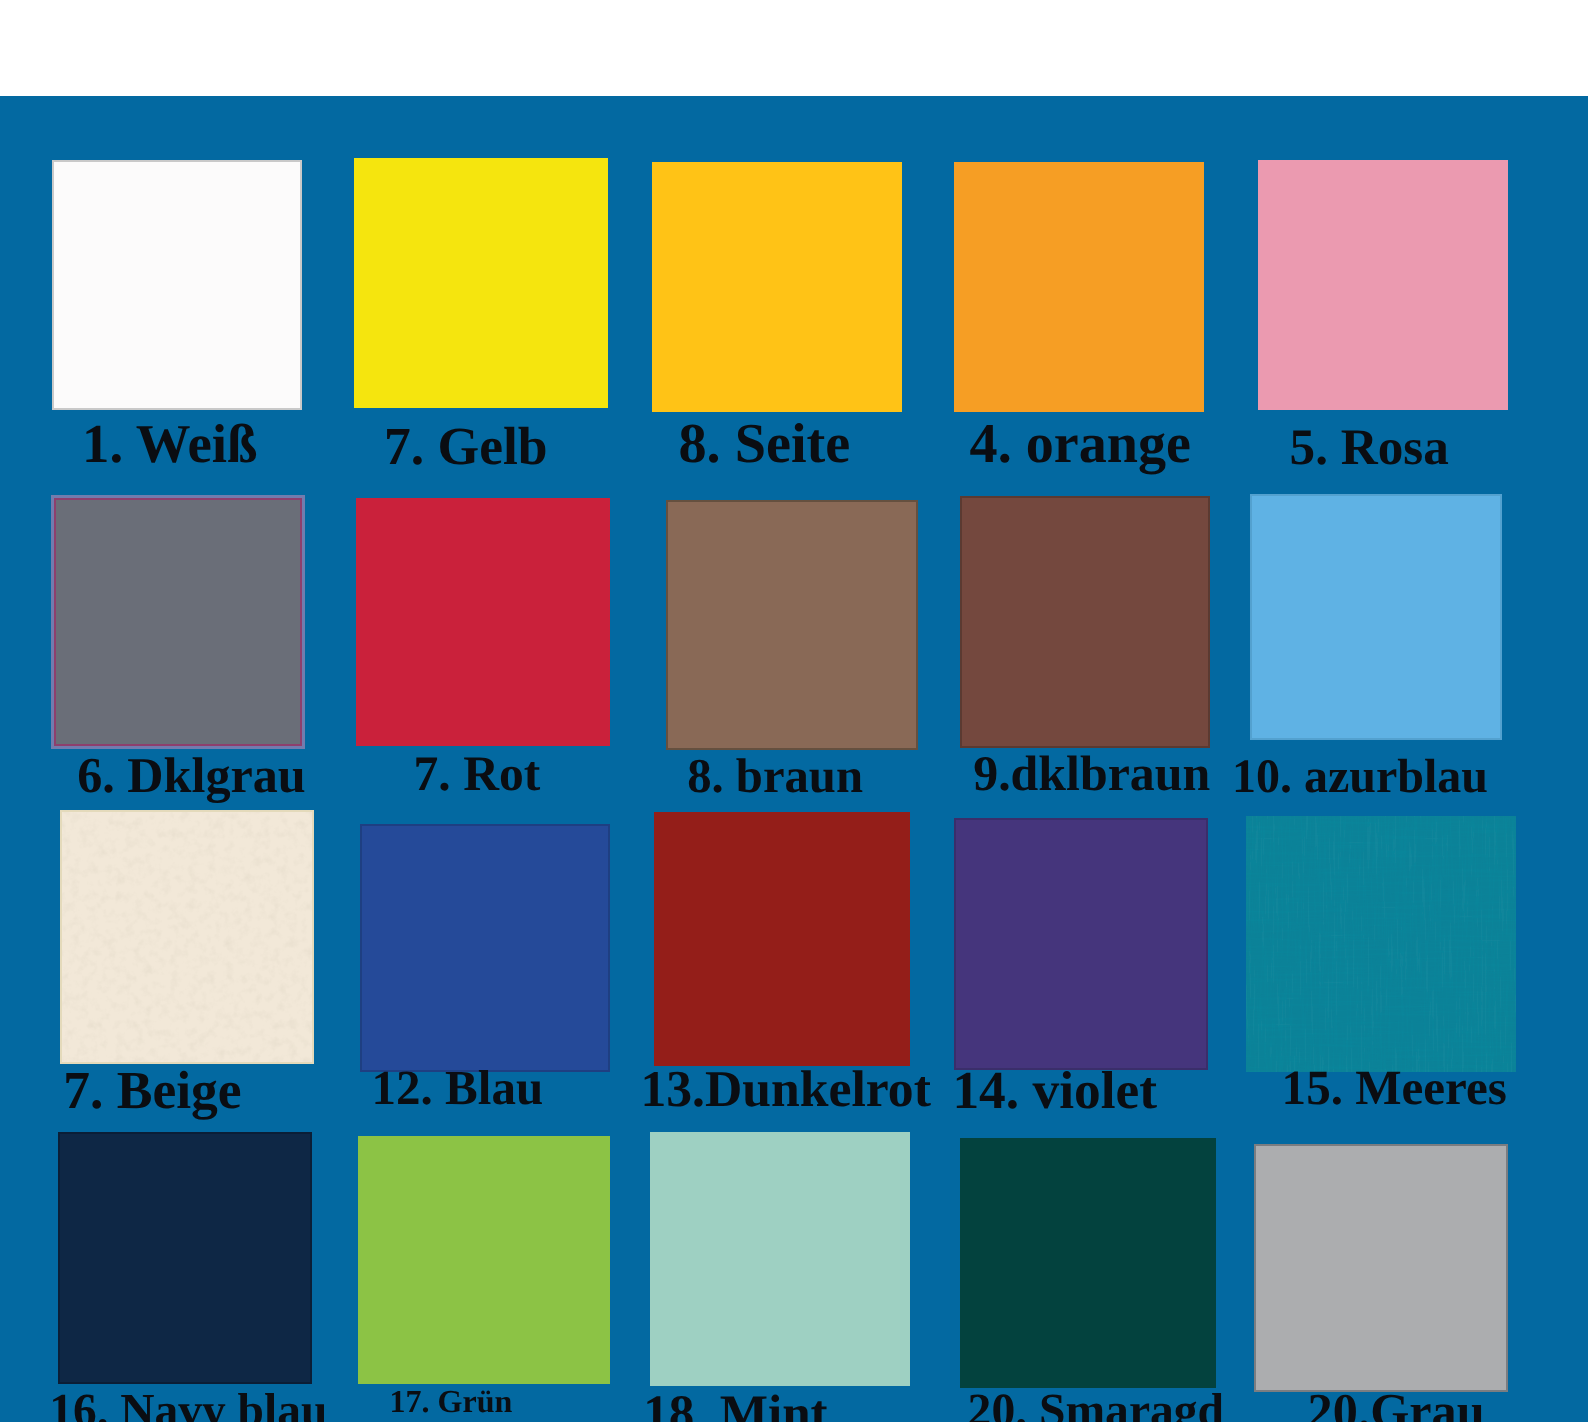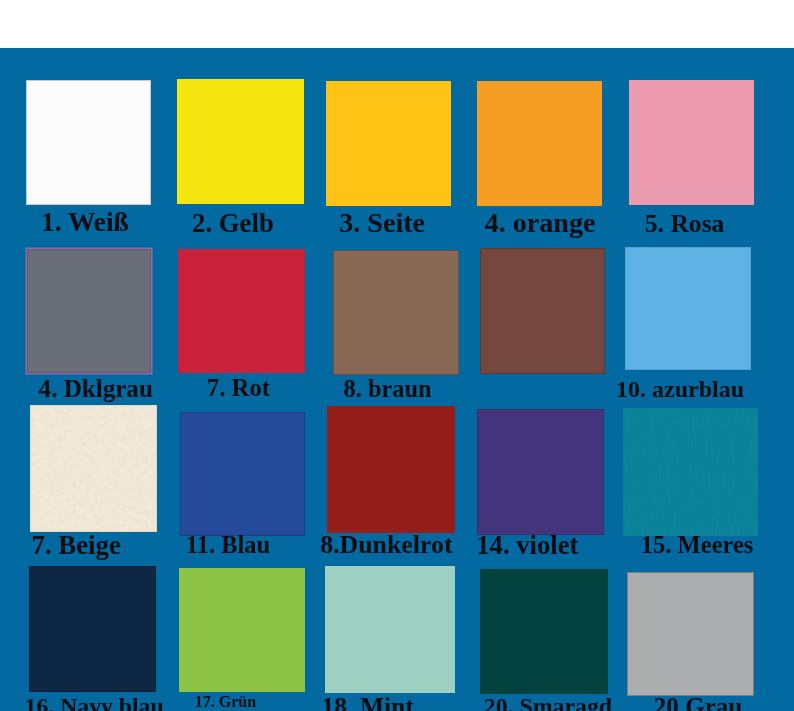--- a/index.html
+++ b/index.html
@@ -32,44 +32,45 @@
           <feMergeNode in="hc"></feMergeNode>
         </feMerge>
     </filter>
   </defs>
 </svg>
 
 <div class="sheet">
   <div class="swatch" style="left: 26px; top: 32px; width: 125px; height: 125px; border: 1px solid rgb(201, 201, 201); background: rgb(252, 251, 251);"></div>
   <div class="label" style="left:41.0px;top:161.2px;font-size:27.4px">1. Weiß</div>
   <div class="swatch" style="left: 177px; top: 31px; width: 127px; height: 125px; background: rgb(245, 229, 14);"></div>
-  <div class="label" style="left:192.0px;top:162.01px;font-size:26.78px">2. Gelb</div>
+  <div class="label" style="left:192.0px;top:162.01px;font-size:26.78px">7. Gelb</div>
   <div class="swatch" style="left: 326px; top: 33px; width: 125px; height: 125px; background: rgb(255, 195, 22);"></div>
-  <div class="label" style="left:339.2px;top:160.7px;font-size:28.14px">3. Seite</div>
+  <div class="label" style="left:339.2px;top:160.7px;font-size:28.14px">8. Seite</div>
   <div class="swatch" style="left: 477px; top: 33px; width: 125px; height: 125px; background: rgb(246, 158, 36);"></div>
   <div class="label" style="left:484.8px;top:160.76px;font-size:28.06px">4. orange</div>
   <div class="swatch" style="left: 629px; top: 32px; width: 125px; height: 125px; background: rgb(235, 154, 176);"></div>
   <div class="label" style="left:644.8px;top:162.99px;font-size:25.59px">5. Rosa</div>
   <div class="swatch" style="left: 27px; top: 201px; width: 124px; height: 124px; border: 1px solid rgb(142, 63, 109); box-shadow: rgba(206, 140, 186, 0.55) 0px 0px 0px 1.5px; background: rgb(106, 110, 120);"></div>
-  <div class="label" style="left:38.6px;top:328.11px;font-size:25.08px">4. Dklgrau</div>
+  <div class="label" style="left:38.6px;top:328.11px;font-size:25.08px">6. Dklgrau</div>
   <div class="swatch" style="left: 178px; top: 201px; width: 127px; height: 124px; background: rgb(202, 33, 59);"></div>
   <div class="label" style="left:206.8px;top:328.36px;font-size:24.78px">7. Rot</div>
   <div class="swatch" style="left: 333px; top: 202px; width: 126px; height: 125px; border: 1px solid rgb(101, 80, 63); background: rgb(137, 105, 86);"></div>
   <div class="label" style="left:343.6px;top:328.72px;font-size:24.34px">8. braun</div>
   <div class="swatch" style="left: 480px; top: 200px; width: 125px; height: 126px; border: 1px solid rgb(91, 58, 49); background: rgb(116, 72, 62);"></div>
+  <div class="label" style="left:486.6px;top:328.22px;font-size:24.95px">9.dklbraun</div>
   <div class="swatch" style="left: 625px; top: 199px; width: 126px; height: 123px; border: 1px solid rgb(83, 161, 207); background: rgb(95, 178, 228);"></div>
   <div class="label" style="left:616.0px;top:328.52px;font-size:24px">10. azurblau</div>
   <div class="swatch" style="left: 30px; top: 357px; width: 127px; height: 127px; border: 1px solid rgb(228, 218, 187); background: rgb(242, 232, 216);">
       <span class="tex" style="filter:url(#fx-paper)"></span>
     </div>
   <div class="label" style="left:31.6px;top:483.61px;font-size:26.78px">7. Beige</div>
   <div class="swatch" style="left: 180px; top: 364px; width: 125px; height: 124px; border: 1px solid rgb(30, 63, 130); background: rgb(37, 74, 153);"></div>
-  <div class="label" style="left:185.8px;top:485.48px;font-size:24.51px">11. Blau</div>
+  <div class="label" style="left:185.8px;top:485.48px;font-size:24.51px">12. Blau</div>
   <div class="swatch" style="left: 327px; top: 358px; width: 128px; height: 127px; background: rgb(148, 30, 25);"></div>
-  <div class="label" style="left:320.2px;top:484.38px;font-size:25.85px">8.Dunkelrot</div>
+  <div class="label" style="left:320.2px;top:484.38px;font-size:25.85px">13.Dunkelrot</div>
   <div class="swatch" style="left: 477px; top: 361px; width: 127px; height: 126px; border: 1px solid rgb(58, 46, 106); background: rgb(69, 53, 124);"></div>
   <div class="label" style="left:476.2px;top:483.68px;font-size:26.7px">14. violet</div>
   <div class="swatch" style="left: 623px; top: 360px; width: 135px; height: 128px; background: rgb(11, 130, 152);">
       <span class="tex" style="filter:url(#fx-weave)"></span>
     </div>
   <div class="label" style="left:640.8px;top:485.45px;font-size:24.54px">15. Meeres</div>
   <div class="swatch" style="left: 29px; top: 518px; width: 127px; height: 126px; border: 1px solid rgb(11, 30, 54); background: rgb(14, 39, 69);"></div>
   <div class="label" style="left:24.6px;top:647.02px;font-size:23.73px">16. Navy blau</div>
   <div class="swatch" style="left: 179px; top: 520px; width: 126px; height: 124px; background: rgb(140, 195, 69);"></div>
   <div class="label" style="left:194.8px;top:646.44px;font-size:16px">17. Grün</div>

